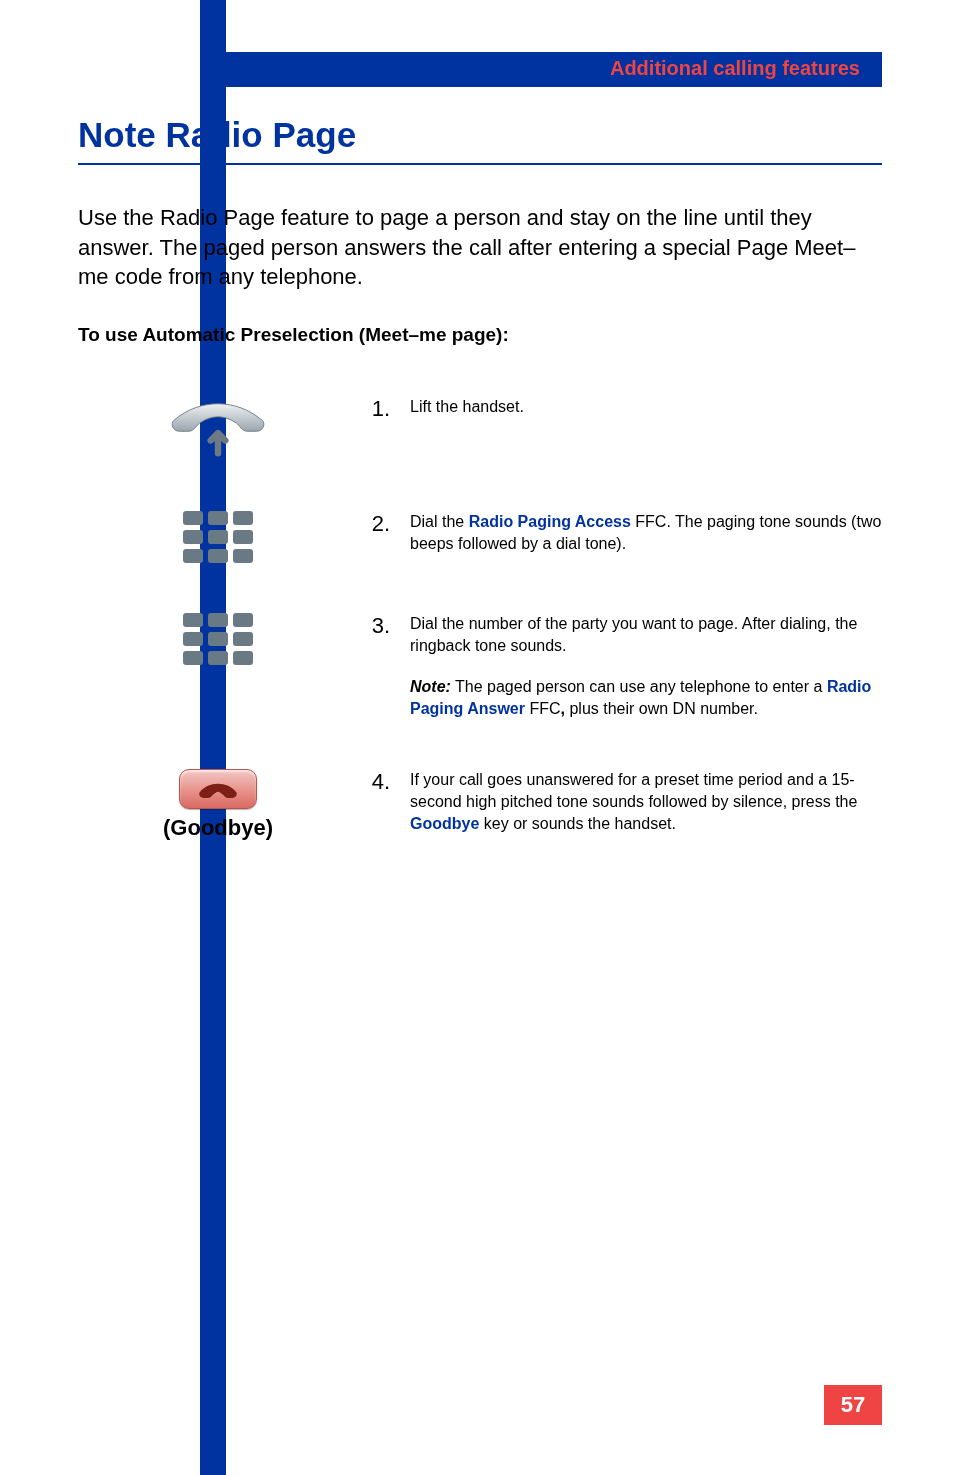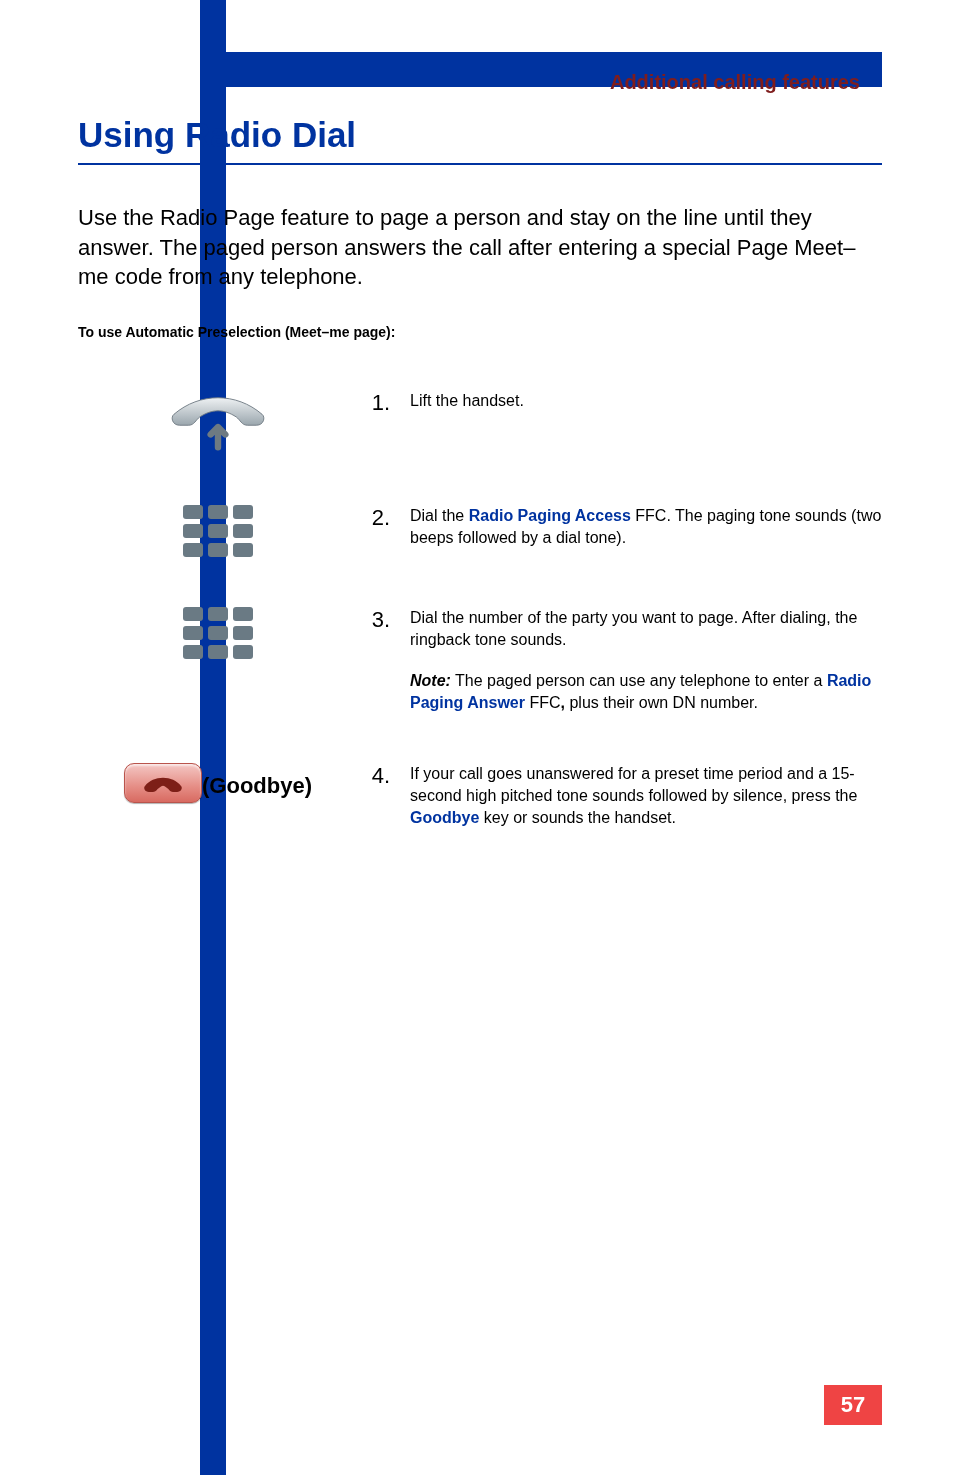--- a/index.html
+++ b/index.html
@@ -24,24 +24,23 @@
     left: 226px;
     top: 52px;
     right: 72px;
     height: 35px;
     background: #0033a0;
   }
   .header-text {
     position: absolute;
     right: 94px;
     top: 57px;
-    color: #7f1d1d;
+    color: #ef4444;
     font-weight: bold;
     font-size: 20px;
-    margin-top: 14px;
   }
   .content {
     position: absolute;
     left: 78px;
     top: 115px;
     right: 72px;
   }
   .h1 {
     color: #0033a0;
     font-size: 35px;
@@ -53,37 +52,37 @@
     border: none;
     border-top: 2px solid #0033a0;
     margin-bottom: 38px;
   }
   .intro {
     font-size: 22px;
     line-height: 1.35;
     margin-bottom: 32px;
   }
   .subhead {
-    font-size: 14px;
+    font-size: 19px;
     font-weight: bold;
     margin-bottom: 50px;
   }
   .step-row {
     display: flex;
     margin-bottom: 50px;
   }
   .icon-col {
     width: 280px;
     flex: 0 0 280px;
     display: flex;
     flex-direction: column;
     align-items: center;
     padding-top: 0;
   }
-  .icon-col .icon-wrap { display:flex; flex-direction:row; align-items:center; }
+  .icon-col .icon-wrap { display:flex; flex-direction:column; align-items:center; }
   .icon-col .caption {
     font-size: 22px;
     font-weight: bold;
     margin-top: 6px;
   }
   .num-col {
     width: 38px;
     flex: 0 0 38px;
     font-size: 22px;
     text-align: right;
@@ -134,21 +133,21 @@
   }
 </style>
 </head>
 <body>
 
 <div class="blue-spine"></div>
 <div class="header-band"></div>
 <div class="header-text">Additional calling features</div>
 
 <div class="content">
-  <div class="h1">Using Radio Dial</div>
+  <div class="h1">Note Radio Page</div>
   <hr class="rule">
   <p class="intro">Use the Radio Page feature to page a person and stay on the line until they answer. The paged person answers the call after entering a special Page Meet–me code from any telephone.</p>
   <p class="subhead">To use Automatic Preselection (Meet–me page):</p>
 
   <div id="steps">
       <div class="step-row">
         <div class="icon-col">
           <div class="icon-wrap">
             <svg class="handset-svg" viewBox="0 0 120 70">
       <defs>

